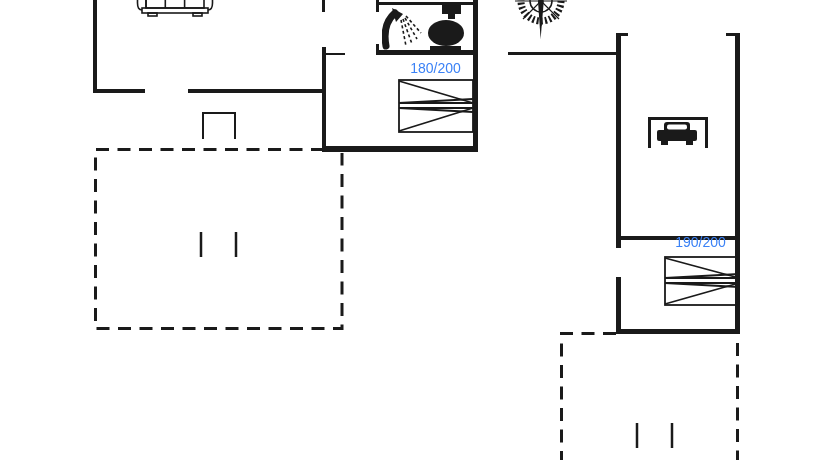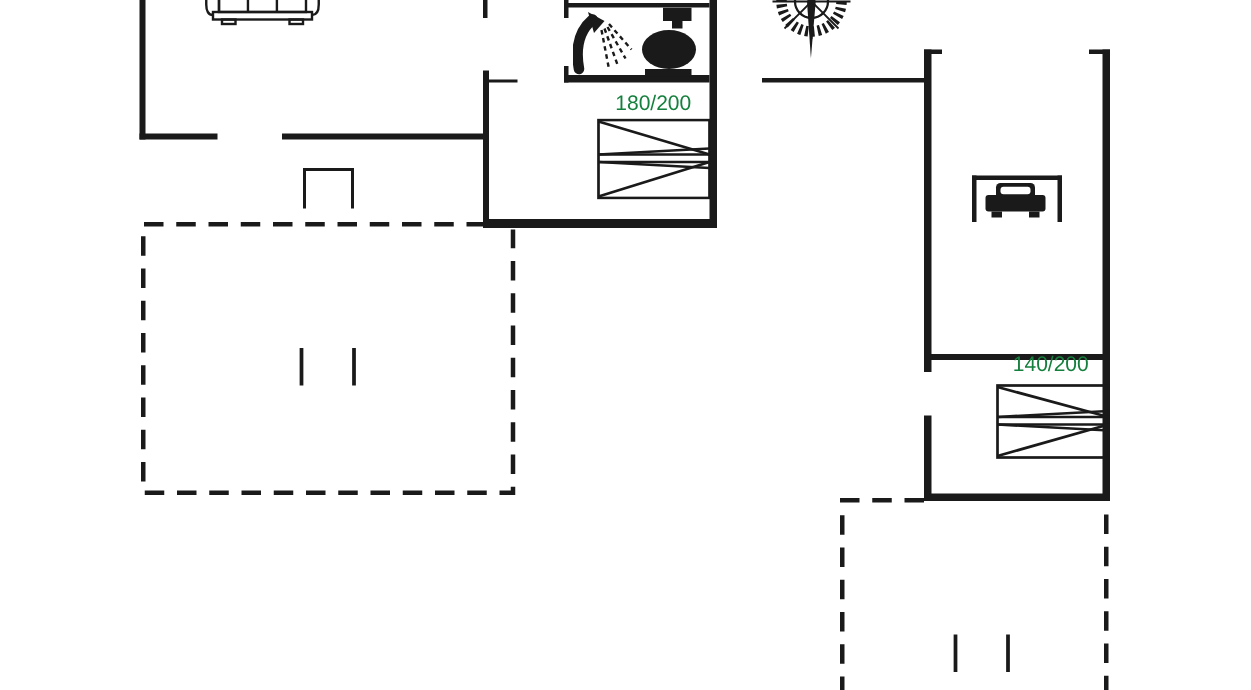--- a/index.html
+++ b/index.html
@@ -5,21 +5,21 @@
   html,body{margin:0;padding:0;background:#ffffff;}
   .canvas{
     position:relative;width:834px;height:460px;background:#fff;overflow:hidden;
     font-family:"Liberation Sans",sans-serif;color:#1a1a1a;
   }
   .wall{position:absolute;background:#1a1a1a;}
   .openrect{position:absolute;border:2px solid #1a1a1a;border-bottom:none;background:transparent;}
   .garage{position:absolute;border:3px solid #1a1a1a;border-bottom:none;background:transparent;}
   .bedlabel{
     position:absolute;font-size:14px;line-height:16px;text-align:center;
-    color:#15803d;letter-spacing:0px;
+    color:#3b82f6;letter-spacing:0px;
   }
   svg{display:block;}
   .abs{position:absolute;}
 </style>
 </head>
 <body>
 
 <div class="canvas">
 
   <div>
@@ -122,21 +122,21 @@
       <rect x="1" y="1" width="74" height="52"></rect>
       <line x1="1" y1="24" x2="75" y2="24"></line>
       <line x1="1" y1="29" x2="75" y2="29"></line>
       <line x1="1" y1="2" x2="75" y2="24"></line>
       <line x1="1" y1="24" x2="75" y2="20"></line>
       <line x1="1" y1="52" x2="75" y2="29"></line>
       <line x1="1" y1="29" x2="75" y2="33"></line>
     </g>
   </svg>
 
-  <div class="bedlabel" style="left:663px;top:234px;width:75px;">140/200</div>
+  <div class="bedlabel" style="left:663px;top:234px;width:75px;">190/200</div>
   <svg class="abs" style="left:664px;top:256px;" width="76" height="50" viewBox="0 0 76 50">
     <g fill="none" stroke="#1a1a1a" stroke-width="1.8">
       <rect x="1" y="1" width="74" height="48"></rect>
       <line x1="1" y1="22" x2="75" y2="22"></line>
       <line x1="1" y1="27" x2="75" y2="27"></line>
       <line x1="1" y1="2" x2="75" y2="22"></line>
       <line x1="1" y1="22" x2="75" y2="18"></line>
       <line x1="1" y1="48" x2="75" y2="27"></line>
       <line x1="1" y1="27" x2="75" y2="31"></line>
     </g>

